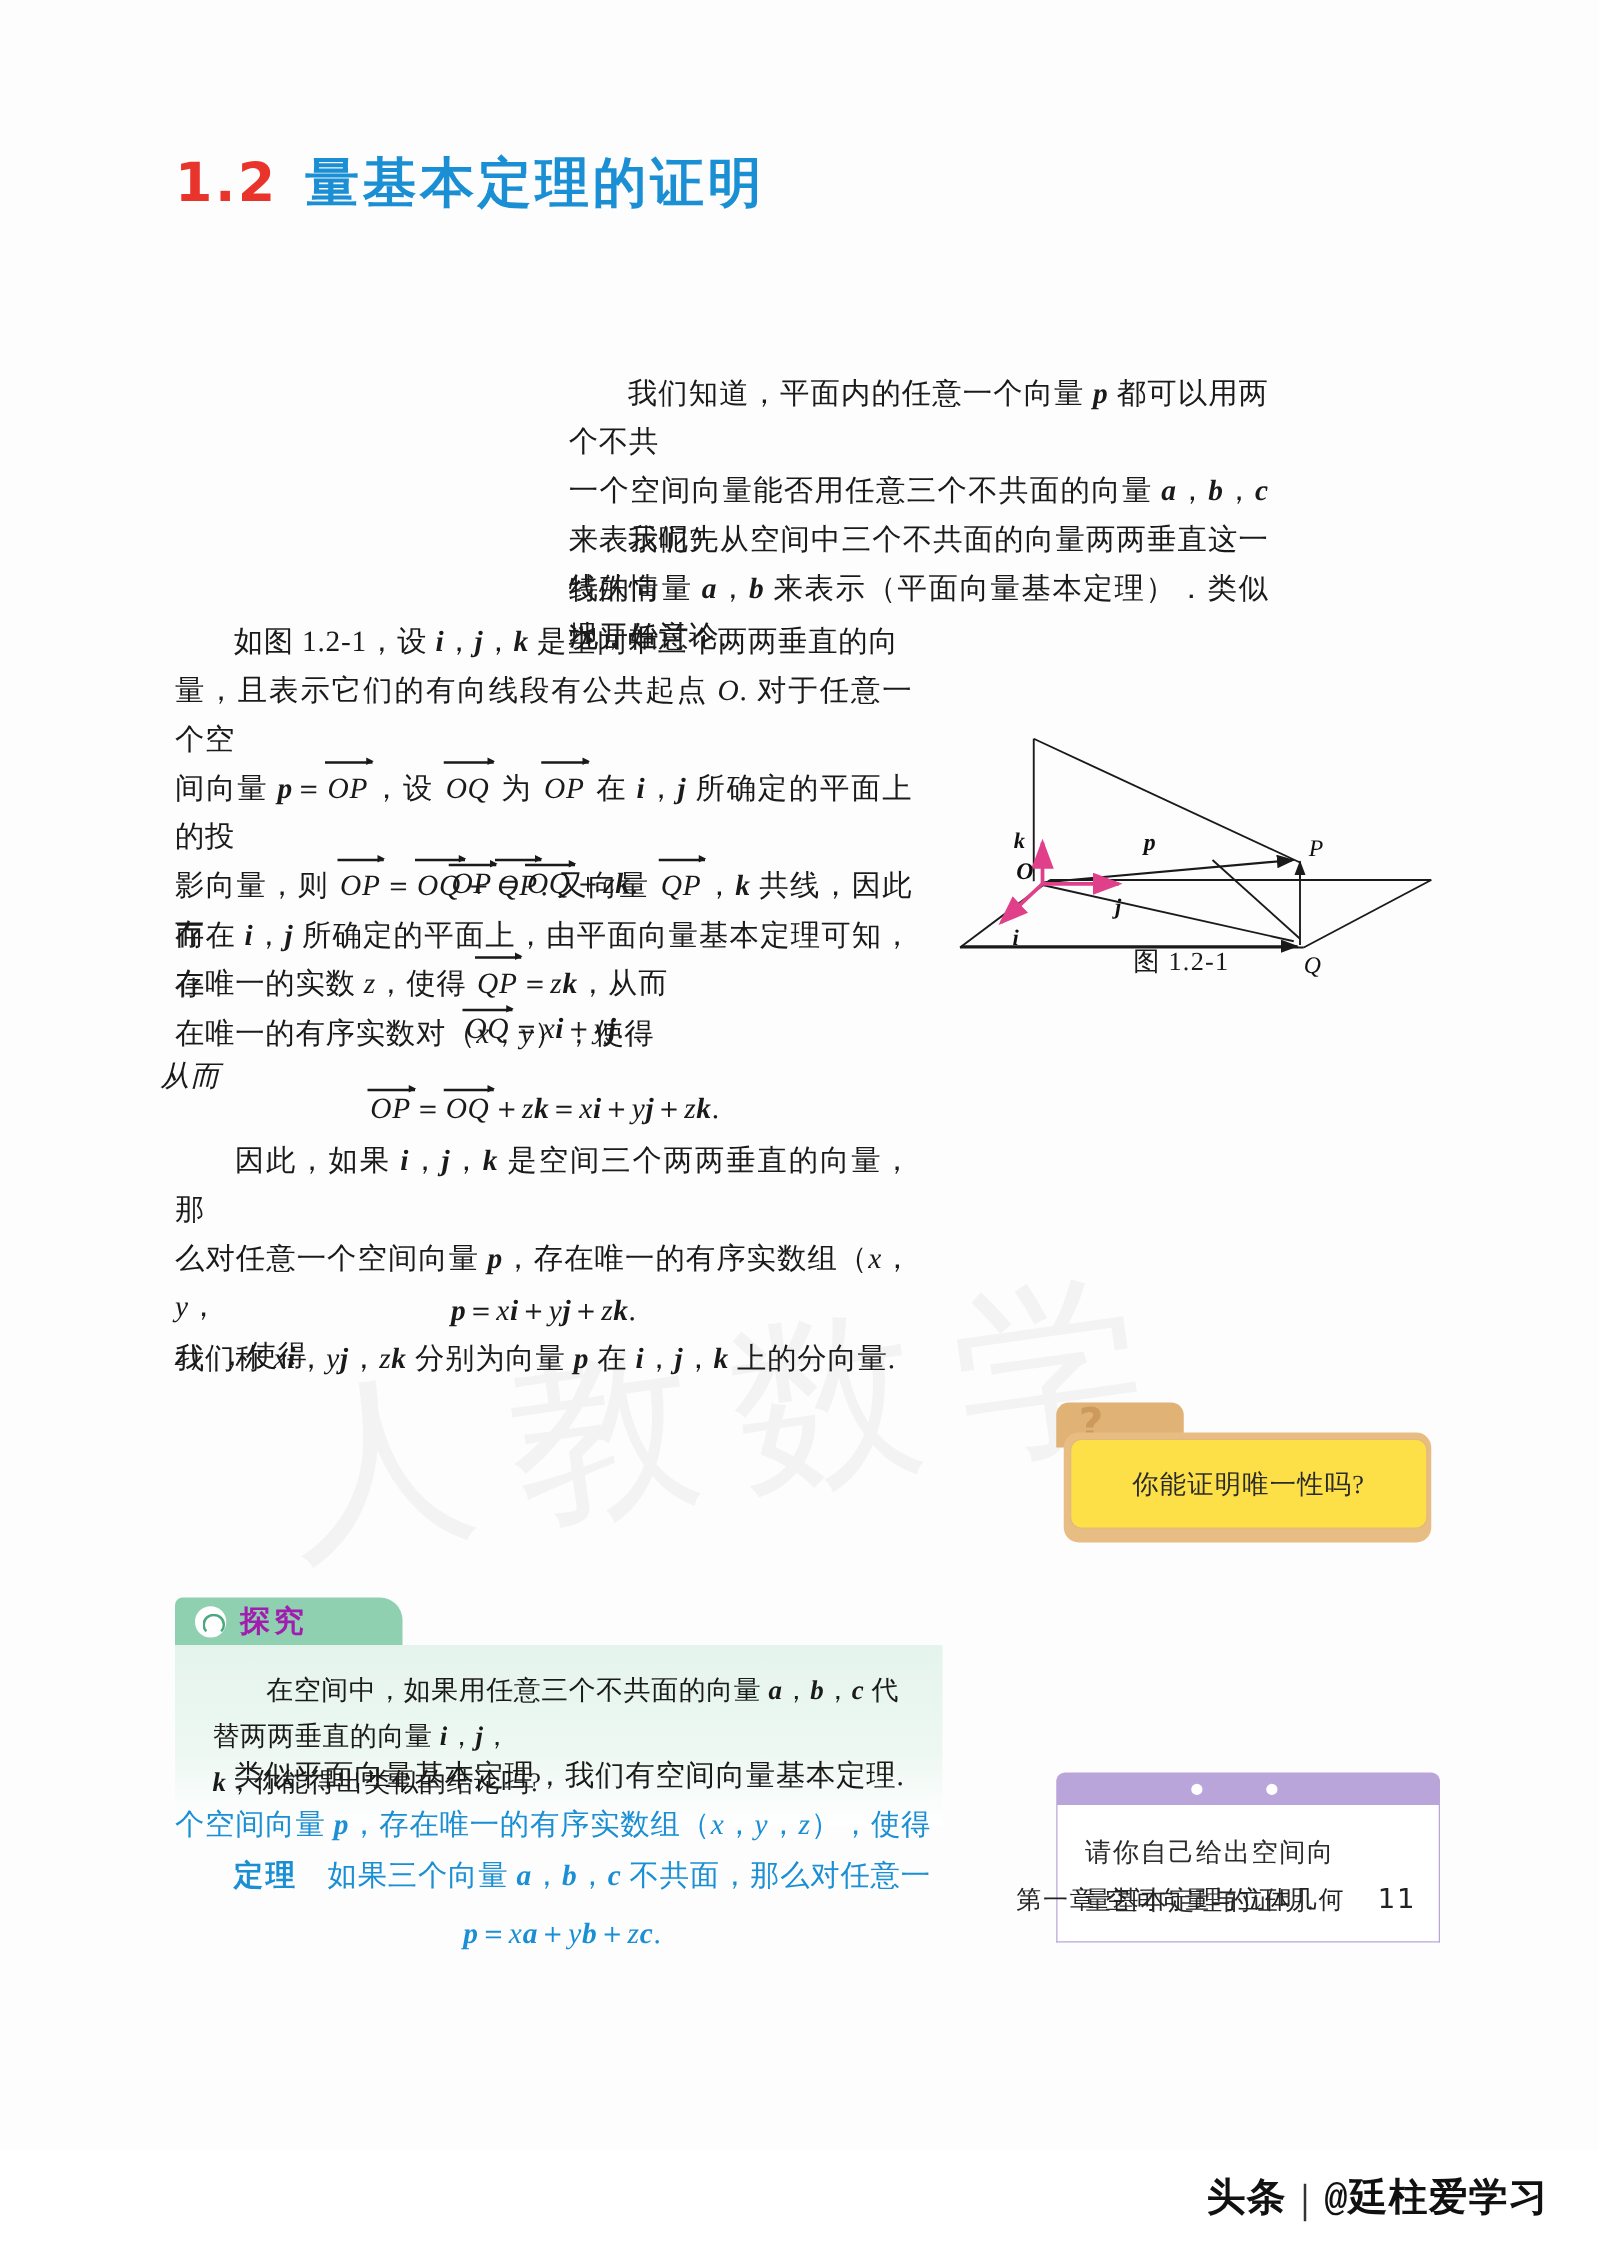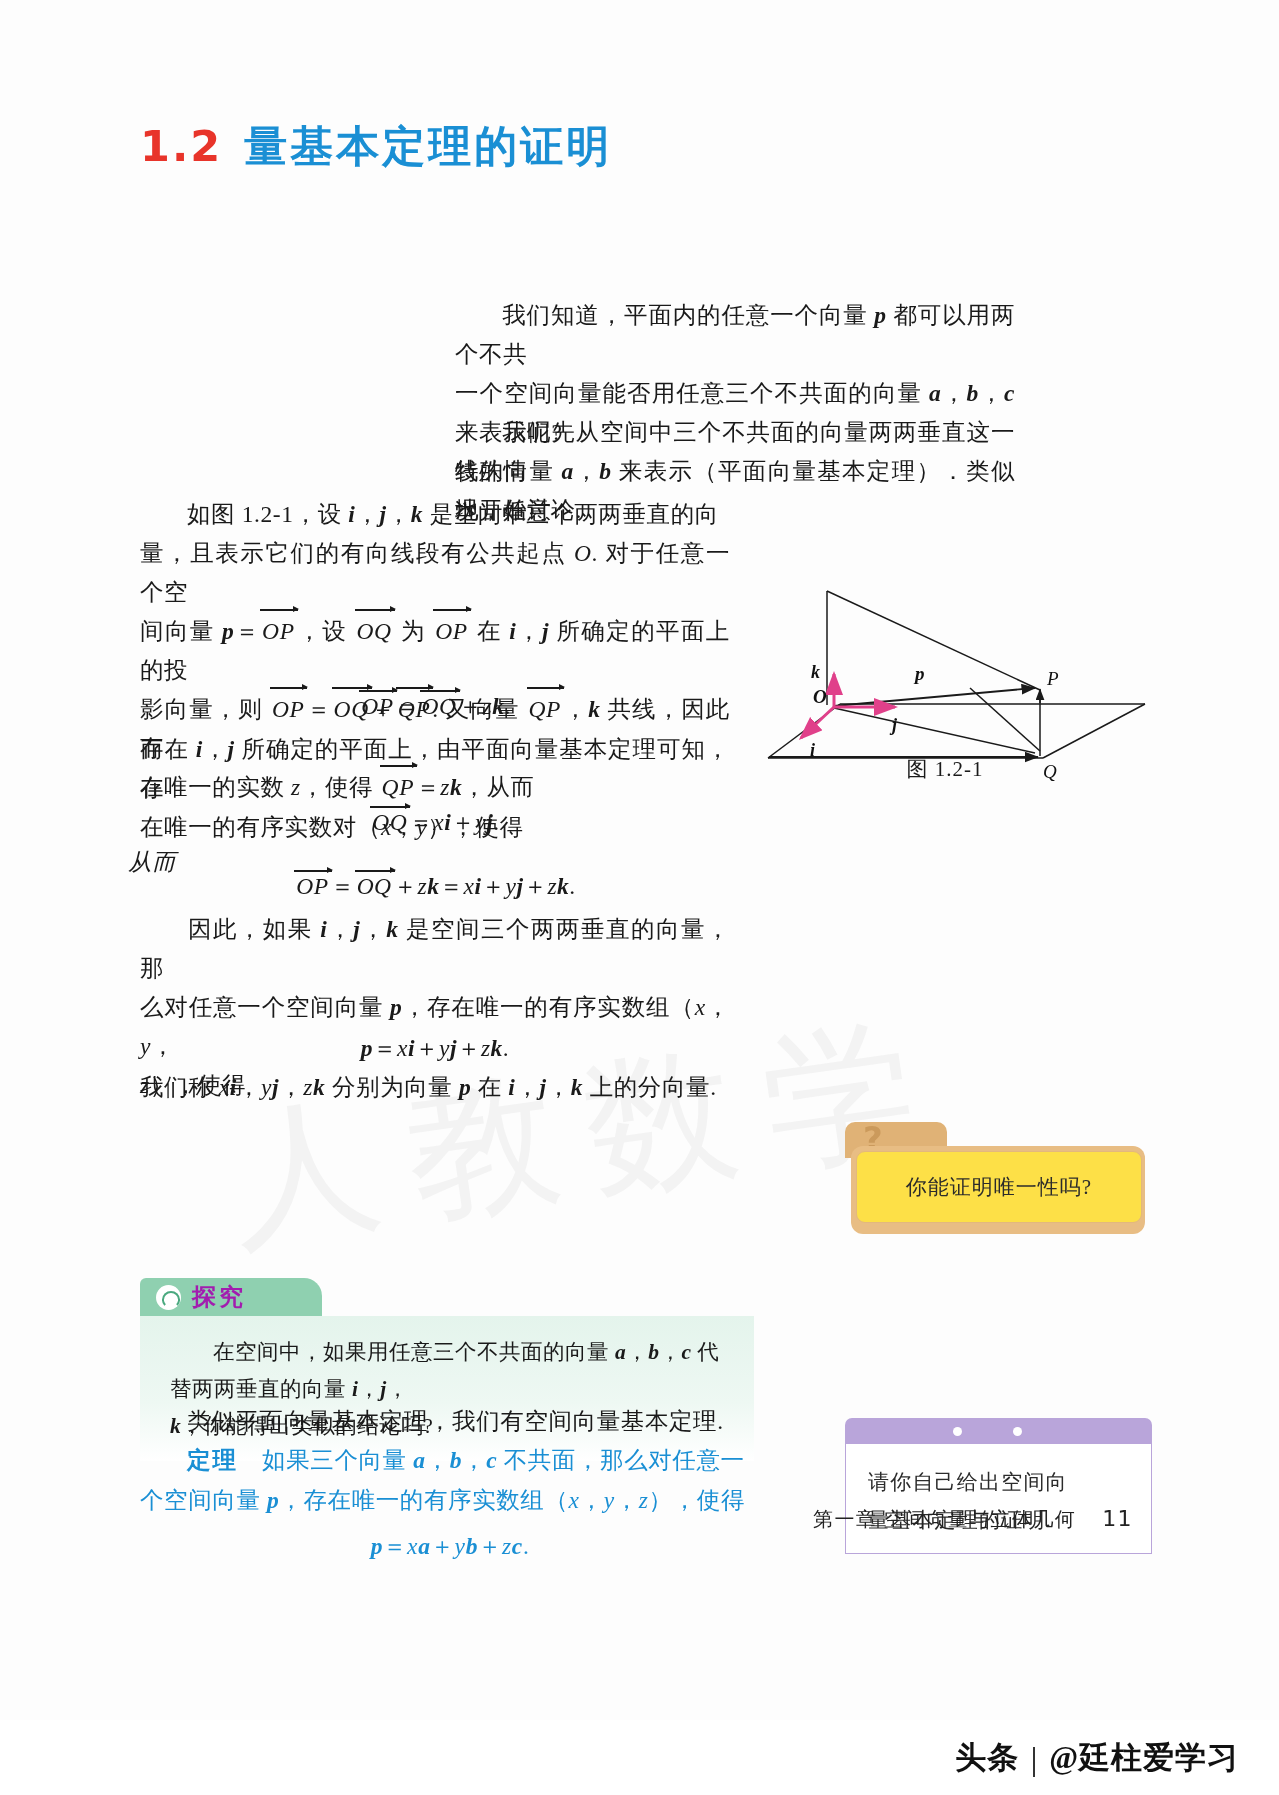--- a/index.html
+++ b/index.html
@@ -330,21 +330,21 @@
   .signature .sep {
     display: inline-block;
     width: 2px;
     height: 30px;
     background: #333;
     margin: 0 14px;
     position: relative;
     top: 4px;
   }
   .signature .nick {
-    font-family: Liberation Serif, serif;
+    font-family: Liberation Mono, monospace;
     font-weight: bold;
     font-size: 31px;
     color: #111;
     letter-spacing: 1px;
   }
 </style>
 </head>
 <body>
 
 <div class="page">
@@ -471,22 +471,22 @@
       <div><span style="display:inline-block;width:2em;"></span>在空间中，如果用任意三个不共面的向量 <b class="vec">a</b>，<b class="vec">b</b>，<b class="vec">c</b> 代替两两垂直的向量 <b class="vec">i</b>，<b class="vec">j</b>，</div>
       <div><b class="vec">k</b>，你能得出类似的结论吗?</div>
     </div>
   </div>
 
   <div class="para" style="left:140px; top:1402px; width:600px;">
     <span style="display:inline-block;width:2em;"></span><span>类似平面向量基本定理，我们有空间向量基本定理.</span>
   </div>
 
   <div class="theorem">
+    <div>个空间向量 <b class="vec">p</b>，存在唯一的有序实数组（<i class="m">x</i>，<i class="m">y</i>，<i class="m">z</i>），使得</div>
     <div><span style="display:inline-block;width:2em;"></span><span class="tname">定理</span>　如果三个向量 <b class="vec">a</b>，<b class="vec">b</b>，<b class="vec">c</b> 不共面，那么对任意一</div>
-    <div>个空间向量 <b class="vec">p</b>，存在唯一的有序实数组（<i class="m">x</i>，<i class="m">y</i>，<i class="m">z</i>），使得</div>
     <div class="disp-line"><b class="vec">p</b>＝<i class="m">x</i><b class="vec">a</b>＋<i class="m">y</i><b class="vec">b</b>＋<i class="m">z</i><b class="vec">c</b>.</div>
   </div>
 
   <div class="sidenote">
     <div class="cap">
       <span class="dot d1"></span>
       <span class="dot d2"></span>
     </div>
     <div class="body">
       <div>请你自己给出空间向</div>

